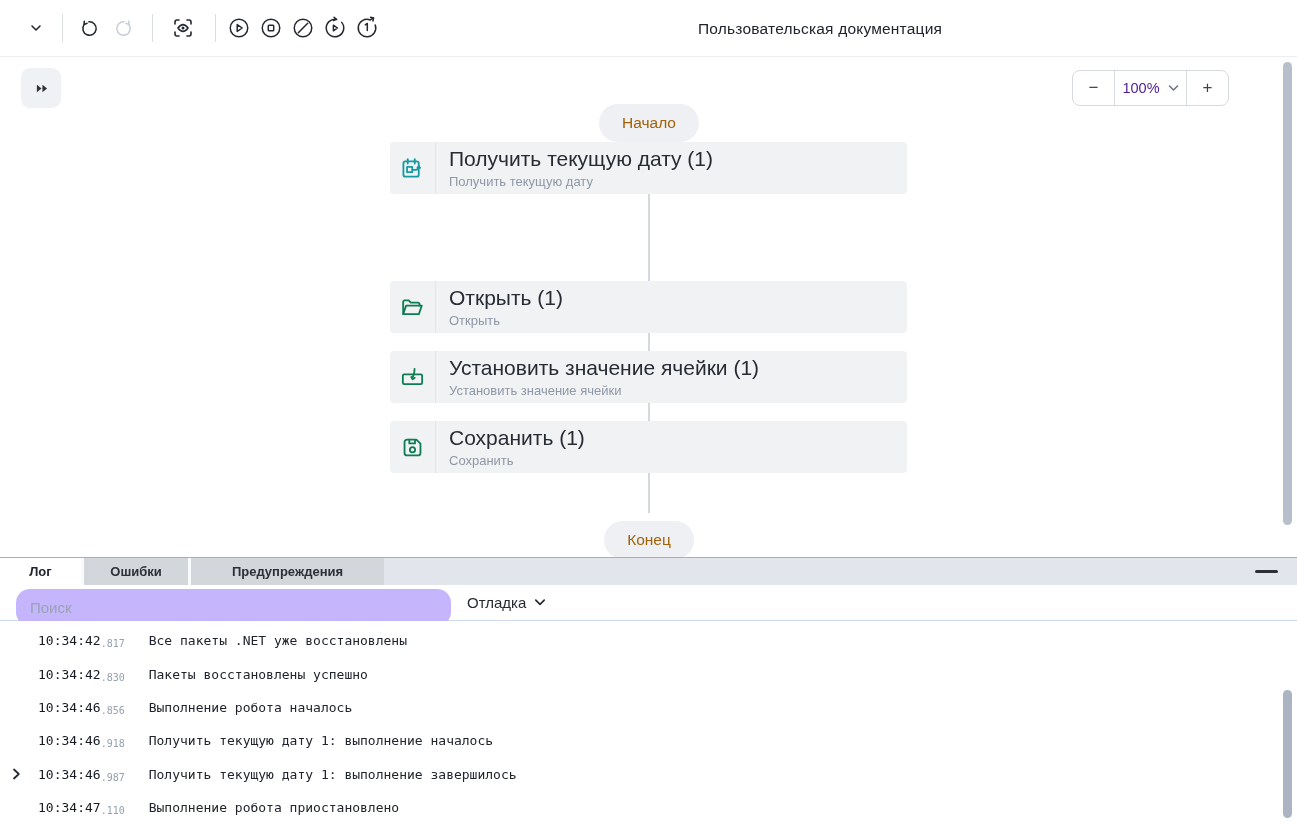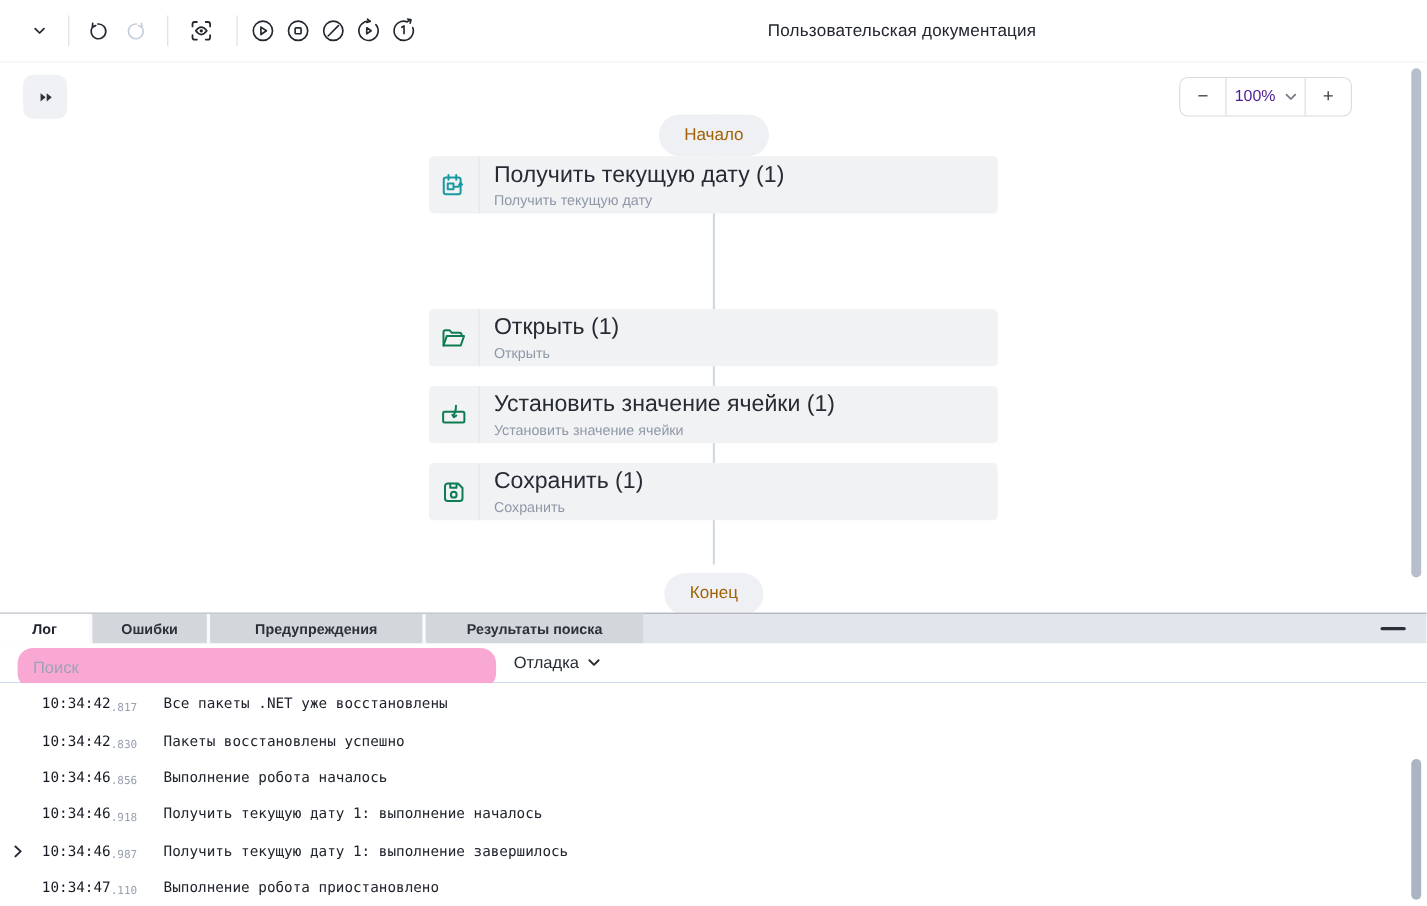--- a/index.html
+++ b/index.html
@@ -61,21 +61,21 @@
   .tab { height:27px; display:flex; align-items:center; justify-content:center; font-size:13px;
     color:#2c3038; background:#d3d6db; cursor:pointer;font-weight:bold; }
   .tab.active { background:#fff; color:#22262e; }
   .tw1{width:81px}.tw2{width:104px}.tw3{width:193px}.tw4{width:198px}
   .minimize-btn { position:absolute; right:19px; top:12px; width:23px; height:3px; background:#2b3038;
     border-radius:2px; border:none; padding:0; cursor:pointer; }
 
   .searchrow { position:absolute; top:585px; left:0; width:1297px; height:36px; background:#fff;
     border-bottom:1px solid #ccd9ea; }
   .search-input { position:absolute; left:16px; top:4px; width:435px; height:37px; border-radius:14px;
-    background:#f9a8d4; border:none; padding:0 14px; font-size:15px; color:#333; font-family:inherit; outline:none; }
+    background:#c4b5fd; border:none; padding:0 14px; font-size:15px; color:#333; font-family:inherit; outline:none; }
   .search-input::placeholder { color:#9aa3b2; }
   .debug-dd { position:absolute; left:461px; top:0; height:35px; display:flex; align-items:center;
     gap:8px; font-size:15px; color:#262b33; cursor:pointer; background:none; border:none; font-family:inherit; }
 
   .logarea { position:absolute; top:621px; left:0; width:1297px; height:203px; background:#fff; padding-top:3px; }
   .log-row { height:33.4px; display:flex; align-items:center; padding-left:12px;
     font-family:"DejaVu Sans Mono", monospace; font-size:13px; color:#20242c; cursor:default; }
   .log-caret { width:26px; flex:none; display:flex; align-items:center; color:#262b33; }
   .log-time { color:#171b24; }
   .log-ms { font-size:10px; color:#97a0ae; position:relative; top:3px; }
@@ -258,21 +258,20 @@
   <div class="pill pill-end">Конец</div>
 
   <div class="sb sb-canvas"></div>
 </div>
 
 <div class="tabstrip">
   <div class="tabs">
     <div class="tab active tw1">Лог</div>
     <div class="tab tw2">Ошибки</div>
     <div class="tab tw3">Предупреждения</div>
-    <div class="tab tw4">Результаты поиска</div>
   </div>
   <button class="minimize-btn" title=""></button>
 </div>
 
 <div class="searchrow">
   <input class="search-input" placeholder="Поиск" style="">
   <button class="debug-dd">
     <span>Отладка</span>
     <span>
       <svg width="12" height="9" viewBox="0 0 12 9" fill="none" stroke="#262b33" stroke-width="1.7" stroke-linecap="round" stroke-linejoin="round">

